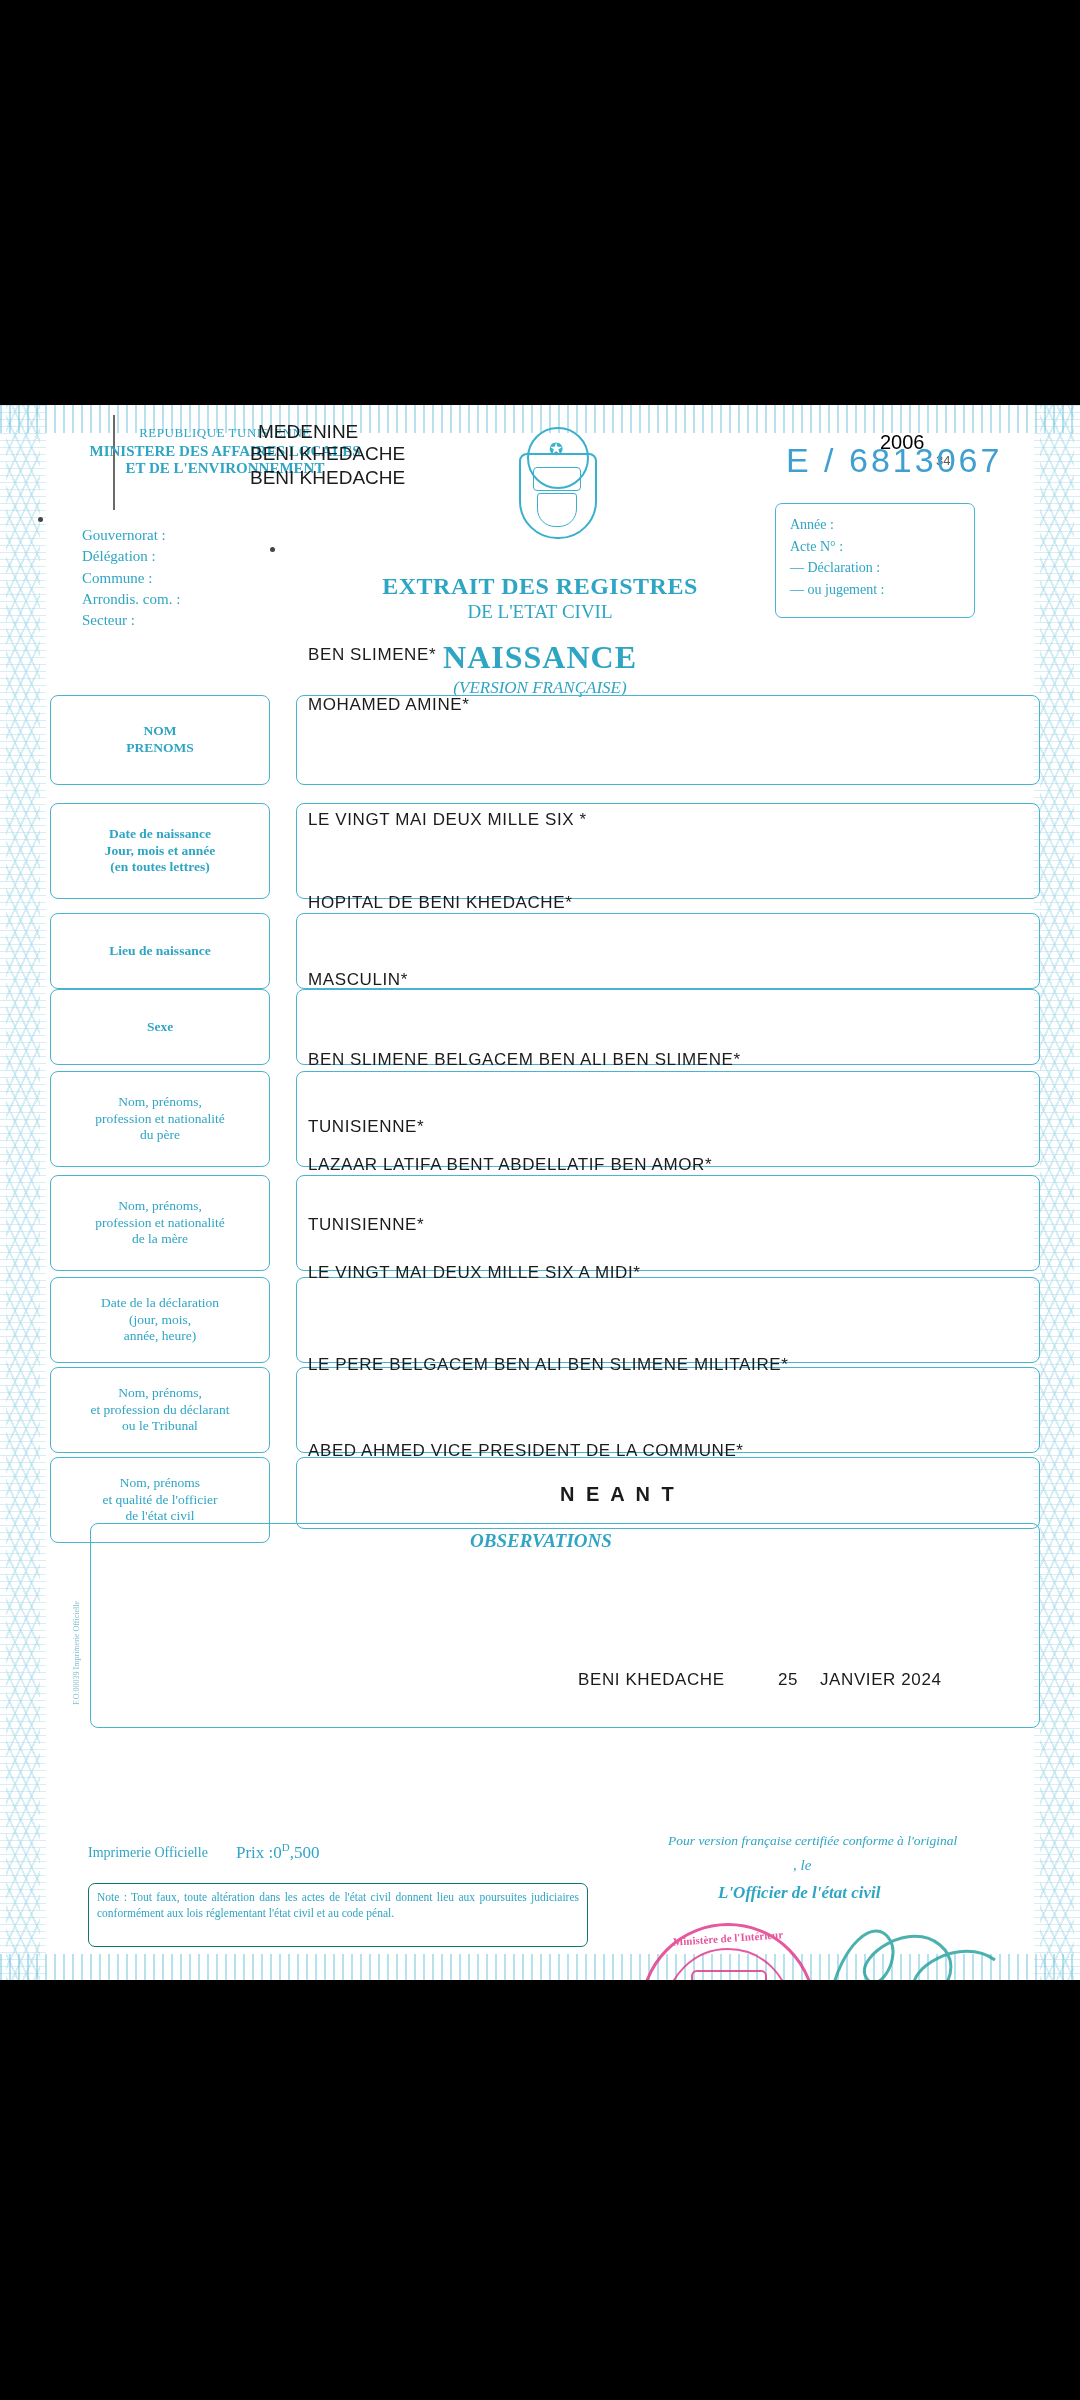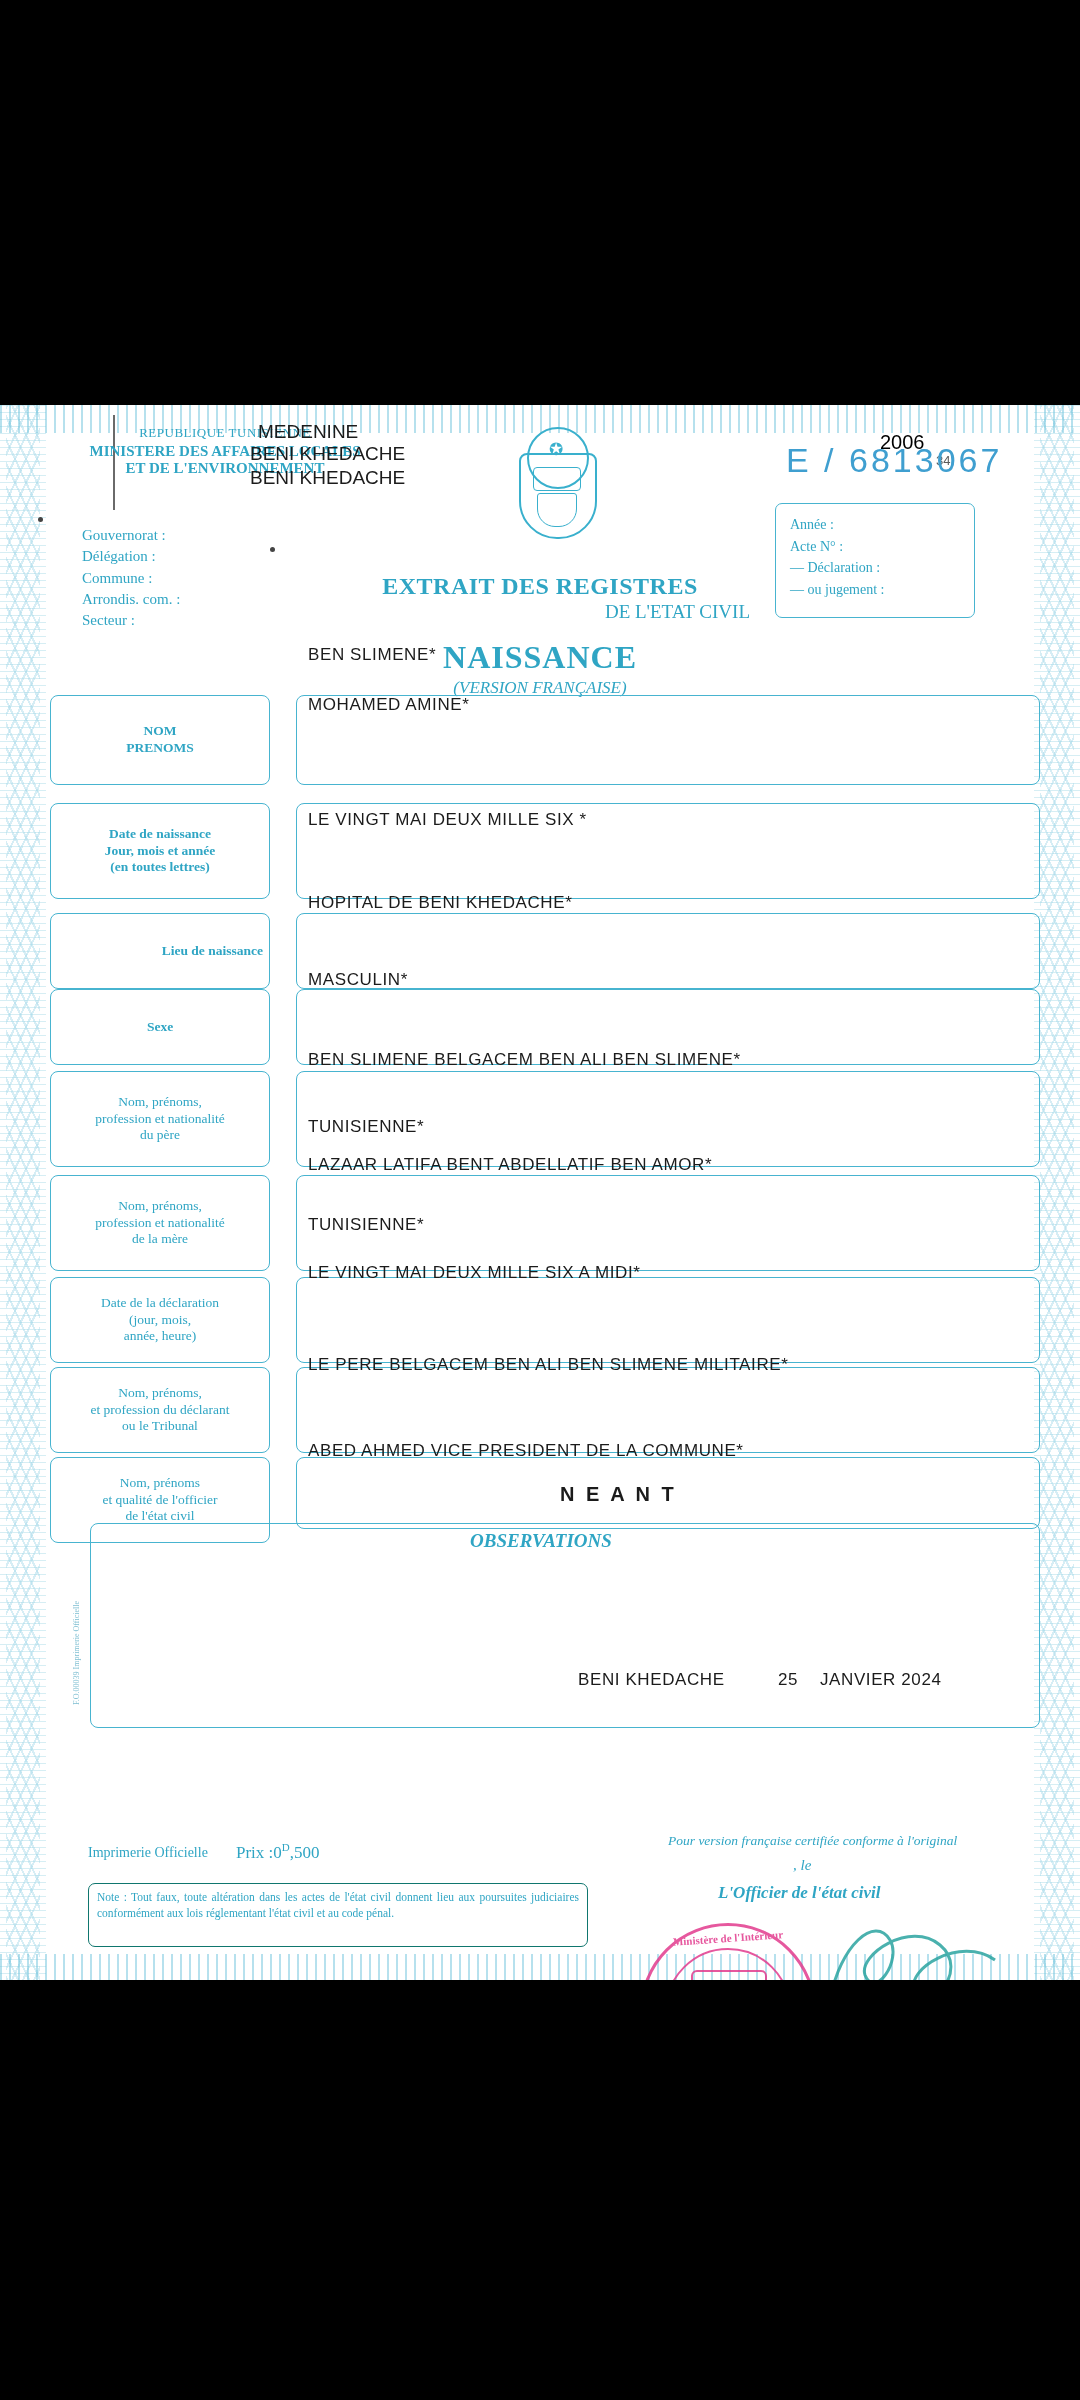--- a/index.html
+++ b/index.html
@@ -33,21 +33,21 @@
 
   .emblem{position:absolute;left:497px;top:22px;width:120px;height:110px;}
   .emblem .circ{position:absolute;left:30px;top:0;width:58px;height:58px;border:2px solid #39b0cd;border-radius:50%;}
   .emblem .shield{position:absolute;left:22px;top:26px;width:74px;height:82px;border:2px solid #39b0cd;border-radius:8px 8px 38px 38px;}
   .emblem .in1{position:absolute;left:36px;top:40px;width:46px;height:22px;border:1.5px solid #39b0cd;border-radius:4px;}
   .emblem .in2{position:absolute;left:40px;top:66px;width:38px;height:32px;border:1.5px solid #39b0cd;border-radius:3px 3px 18px 18px;}
   .emblem .star{position:absolute;left:52px;top:12px;color:#39b0cd;font-size:17px;}
 
   .title-block{position:absolute;left:330px;top:168px;width:420px;text-align:center;color:#2fa5c4;}
   .title-block .t1{font-size:24px;font-weight:bold;letter-spacing:.5px;}
-  .title-block .t2{font-size:19px;margin-top:1px;text-align:right;}
+  .title-block .t2{font-size:19px;margin-top:1px;}
   .title-block .t3{font-size:32px;font-weight:bold;margin-top:16px;letter-spacing:1px;}
   .title-block .t4{font-size:17px;font-style:italic;margin-top:2px;}
 
   .num-year{position:absolute;left:880px;top:26px;font-size:20px;color:#000000;font-family:"Liberation Sans",sans-serif;}
   .num-small{position:absolute;left:936px;top:48px;font-size:13px;color:#5c5c5c;font-family:"Liberation Sans",sans-serif;}
   .num-big{position:absolute;left:786px;top:36px;font-size:34px;color:#3f9fd0;font-family:"Liberation Sans",sans-serif;letter-spacing:3px;}
 
   .boxTR{position:absolute;left:775px;top:98px;width:200px;height:115px;border:1.5px solid #47b4d0;border-radius:7px;color:#2fa5c4;font-size:14px;line-height:1.55;padding:10px 0 0 14px;box-sizing:border-box;}
   .lbl{position:absolute;border:1.5px solid #47b4d0;border-radius:8px;box-sizing:border-box;color:#2fa5c4;
        display:flex;align-items:center;justify-content:center;text-align:center;font-size:13.5px;line-height:1.25;padding:0 6px;}
@@ -147,21 +147,21 @@
     <div class="hw vtext" style="left:308px;top:290px;">MOHAMED AMINE*</div>
 
     <div class="lbl" style="left:50px;top:398px;width:220px;height:96px;font-weight:bold;">
       <span style="white-space:pre-line;">Date de naissance
 Jour, mois et année
 (en toutes lettres)</span>
     </div>
     <div class="val" style="left:296px;top:398px;width:744px;height:96px;"></div>
     <div class="hw vtext" style="left:308px;top:405px;">LE VINGT MAI  DEUX MILLE SIX *</div>
 
-    <div class="lbl" style="left:50px;top:508px;width:220px;height:76px;font-weight:bold;justify-content:flex-end;">
+    <div class="lbl" style="left:50px;top:508px;width:220px;height:76px;font-weight:bold;">
       <span style="white-space:pre-line;">Lieu de naissance</span>
     </div>
     <div class="val" style="left:296px;top:508px;width:744px;height:76px;"></div>
     <div class="hw vtext" style="left:308px;top:488px;">HOPITAL DE BENI KHEDACHE*</div>
 
     <div class="lbl" style="left:50px;top:584px;width:220px;height:76px;font-weight:bold;">
       <span style="white-space:pre-line;">Sexe</span>
     </div>
     <div class="val" style="left:296px;top:584px;width:744px;height:76px;"></div>
     <div class="hw vtext" style="left:308px;top:565px;">MASCULIN*</div>

